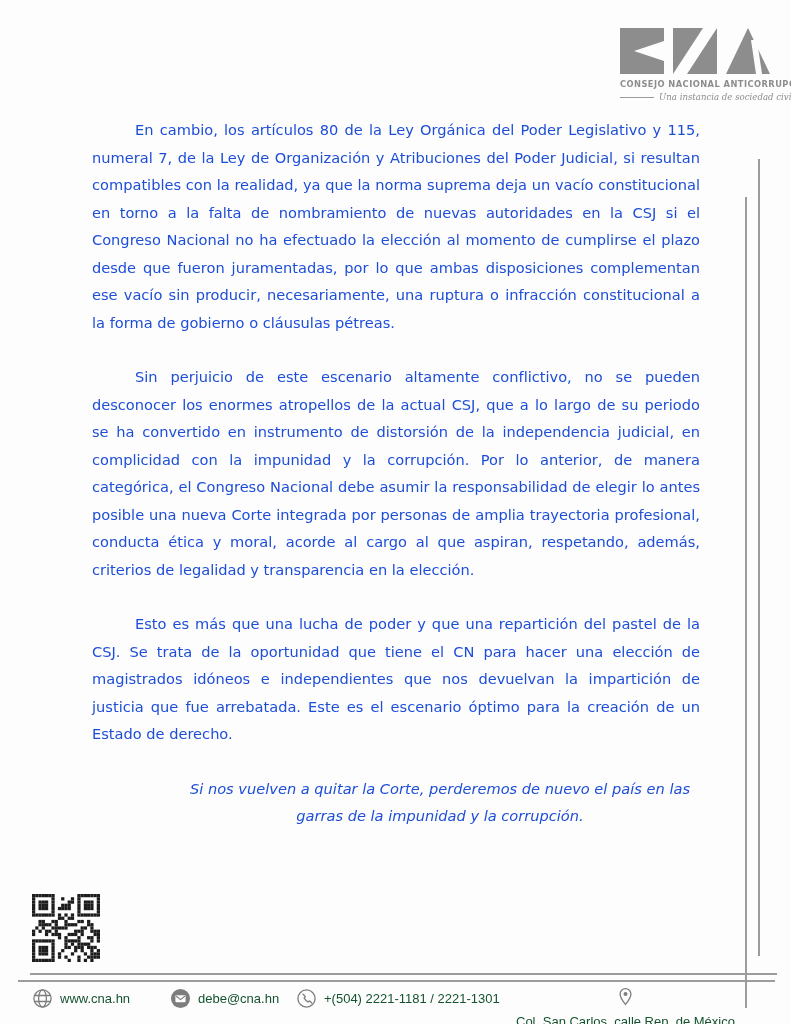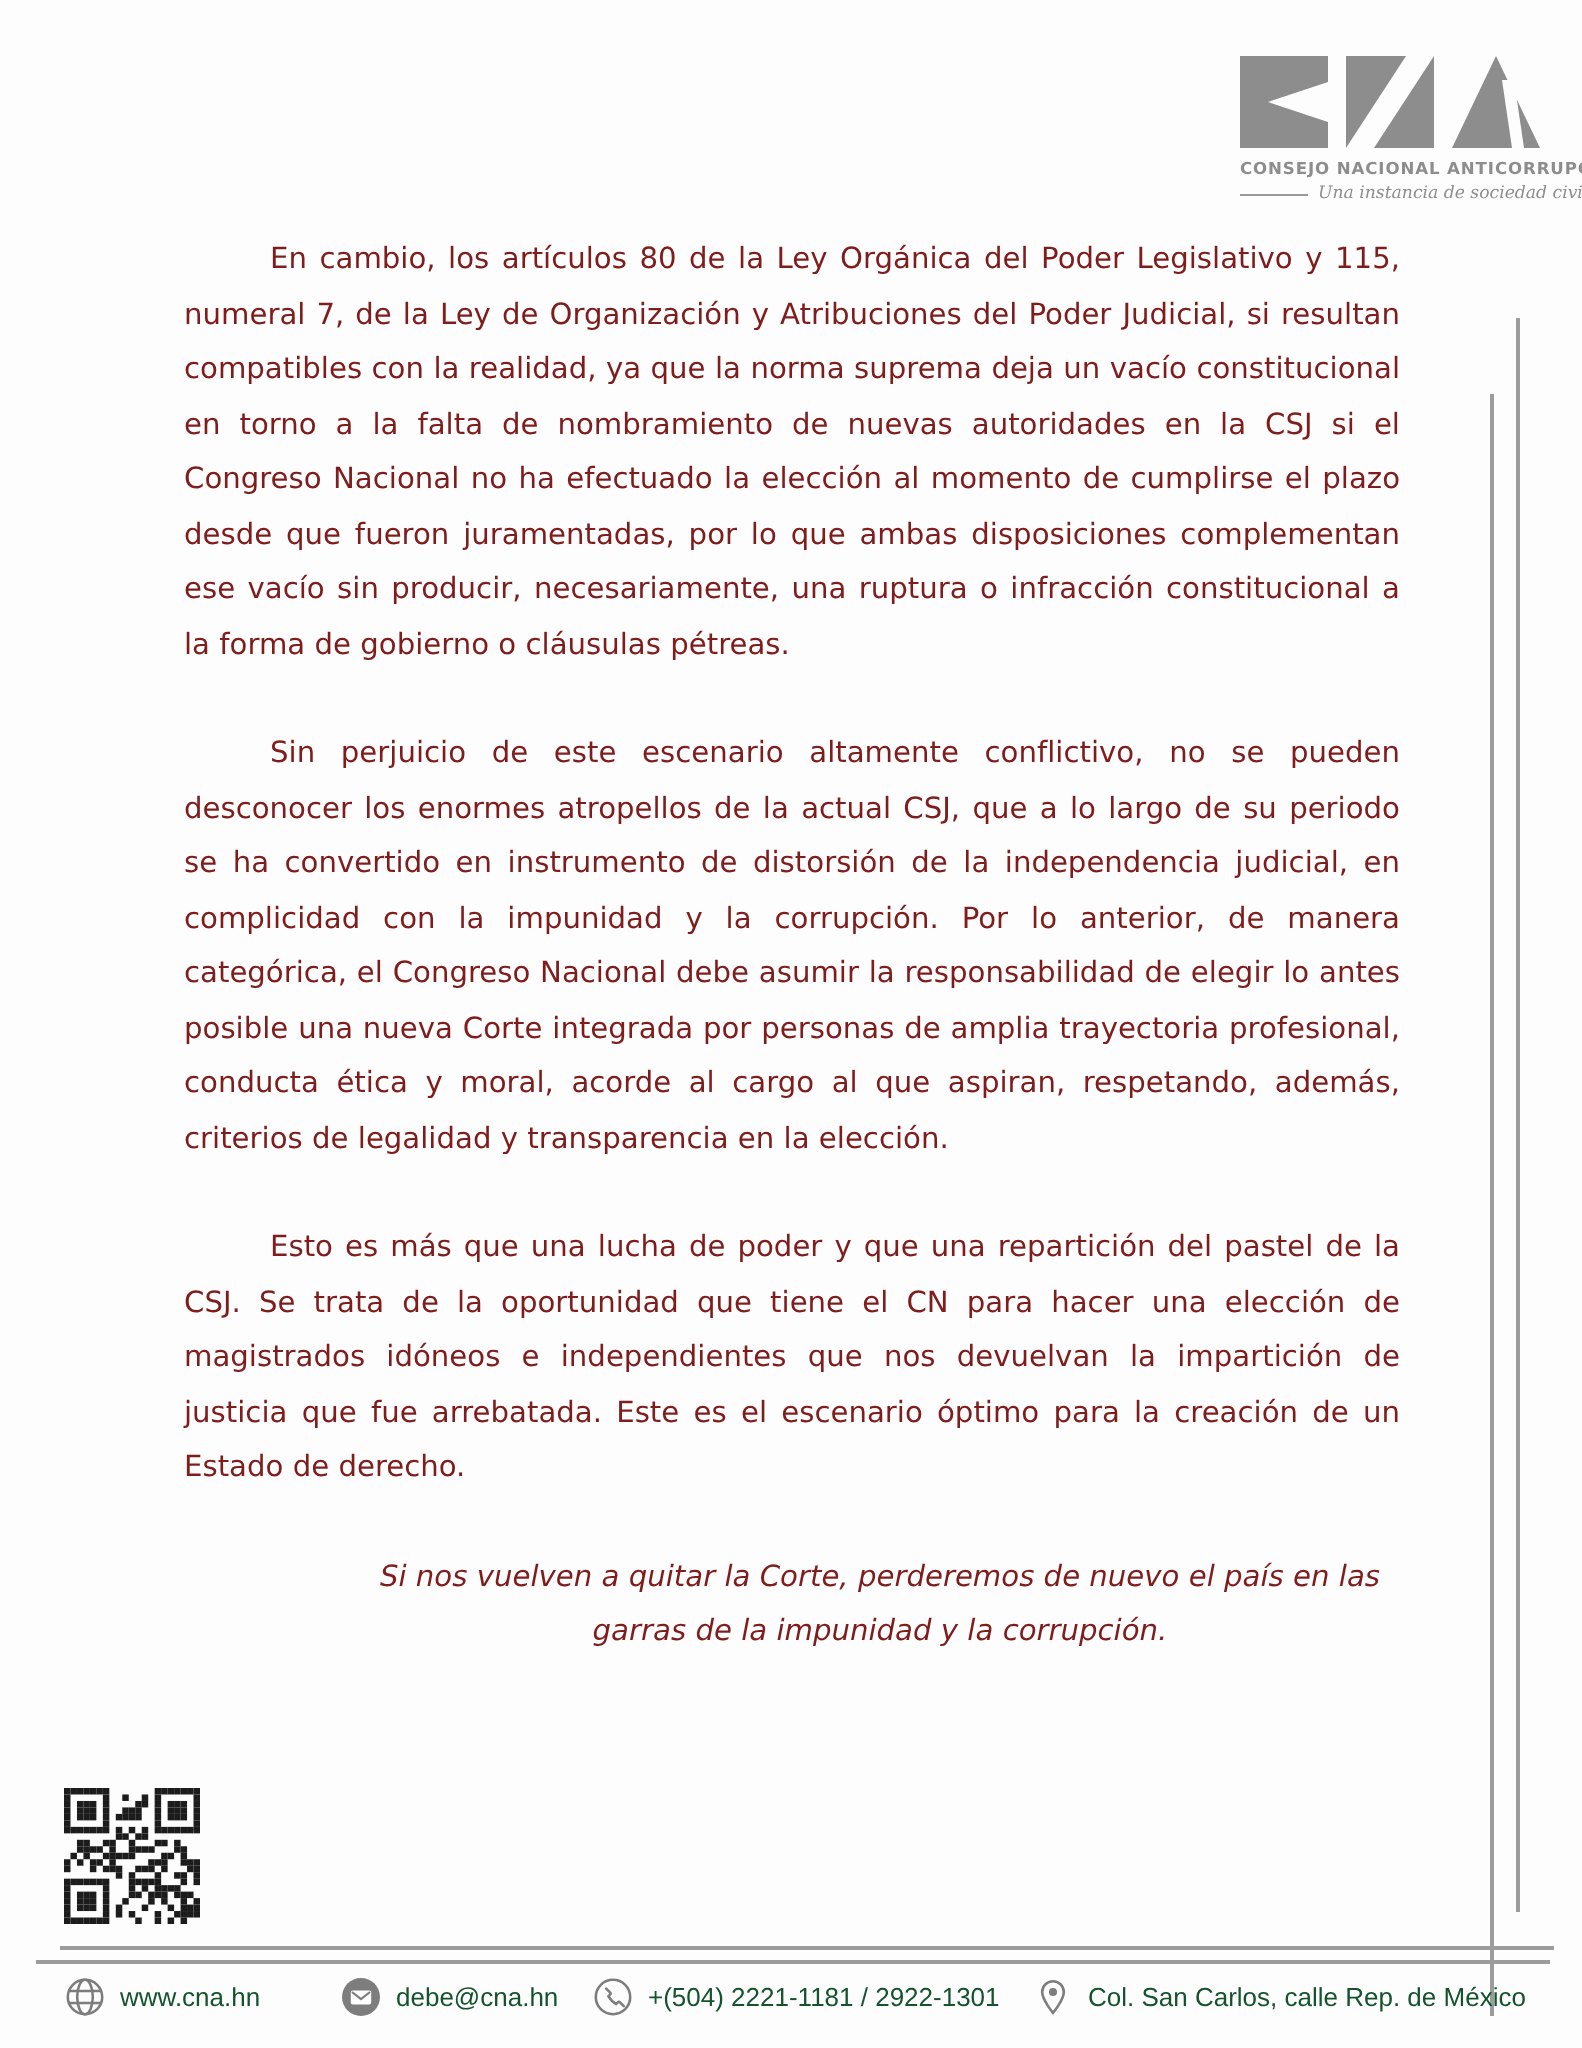--- a/index.html
+++ b/index.html
@@ -22,21 +22,21 @@
   .logo-dash.left { width:34px; margin-right:5px; }
   .logo-tagline {
     font-family:"DejaVu Serif", serif; font-style:italic;
     font-size:8.6px; color:#8d8d8d; white-space:nowrap;
   }
   .sr { position:absolute; width:1px; height:1px; overflow:hidden; clip:rect(0 0 0 0); }
 
   
   .content {
     position:absolute; left:92px; top:116px; width:608px;
-    font-size:14.6px; color:#7f1d1d; line-height:27.5px;
+    font-size:14.6px; color:#1d4ed8; line-height:27.5px;
     text-align:justify;
   }
   .content p.para { text-indent:43px; margin:0 0 27px 0; }
   .quote {
     margin:0 0 0 91px; width:514px; font-style:italic;
     text-align:center; line-height:27.5px;
   }
 
   
   .hline, .vline { position:absolute; background:#9c9c9c; }
@@ -53,21 +53,21 @@
   .footer-item {
     position:absolute; top:986px; height:24px;
     display:flex; align-items:center; gap:7px;
     color:#14532d; font-size:13px; font-family:"Liberation Sans", sans-serif;
     white-space:nowrap;
   }
   .footer-item .ficon { width:21px; height:21px; flex:none; }
   .fi-web   { left:32px; }
   .fi-mail  { left:170px; }
   .fi-phone { left:296px; }
-  .fi-loc   { left:516px; }
+  .fi-loc   { left:516px;flex-direction:column; }
 </style>
 </head>
 <body>
 
 <div class="page">
 
   <div class="logo">
     <svg class="logo-letters" viewBox="0 0 150 46" xmlns="http://www.w3.org/2000/svg">
       <g fill="#8d8d8d">
 
@@ -347,21 +347,21 @@
     <span>debe@cna.hn</span>
   </div>
 
   <div class="footer-item fi-phone">
     <svg class="ficon" viewBox="0 0 21 21">
       <g fill="none" stroke="#7d7d7d" stroke-width="1.3">
         <circle cx="10.5" cy="10.5" r="8.6"></circle>
         <path d="M7.1,6.3 l1.9,1.9 c0.3,0.3 0.3,0.8 0,1.1 l-0.8,0.8 c0.9,1.7 2.2,3 3.9,3.9 l0.8,-0.8 c0.3,-0.3 0.8,-0.3 1.1,0 l1.9,1.9" stroke-linecap="round"></path>
       </g>
     </svg>
-    <span>+(504) 2221-1181 / 2922-1301</span>
+    <span>+(504) 2221-1181 / 2221-1301</span>
   </div>
 
   <div class="footer-item fi-loc">
     <svg class="ficon" viewBox="0 0 21 21">
       <path d="M10.5,2.6 c-3,0 -5.4,2.4 -5.4,5.4 c0,4 5.4,10.4 5.4,10.4 s5.4,-6.4 5.4,-10.4 c0,-3 -2.4,-5.4 -5.4,-5.4 z" fill="none" stroke="#7d7d7d" stroke-width="1.3"></path>
       <circle cx="10.5" cy="8" r="2" fill="#7d7d7d"></circle>
     </svg>
     <span>Col. San Carlos, calle Rep. de México</span>
   </div>
 

